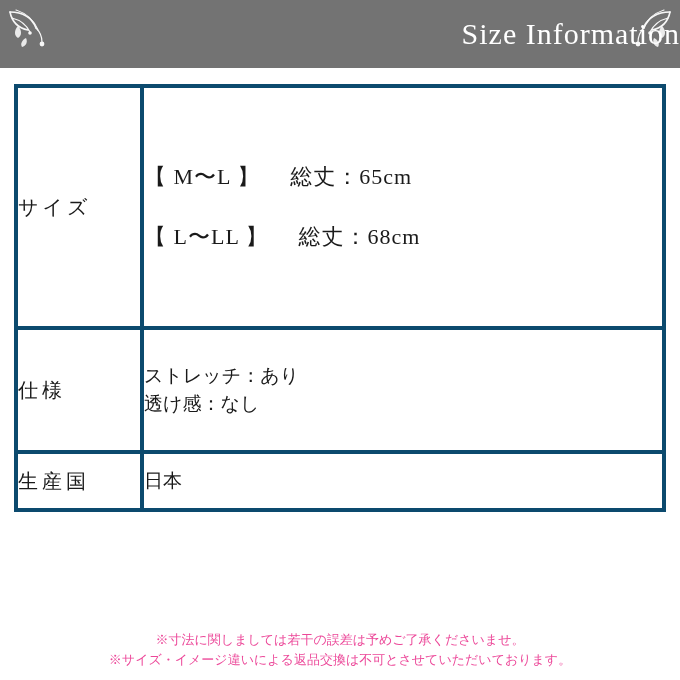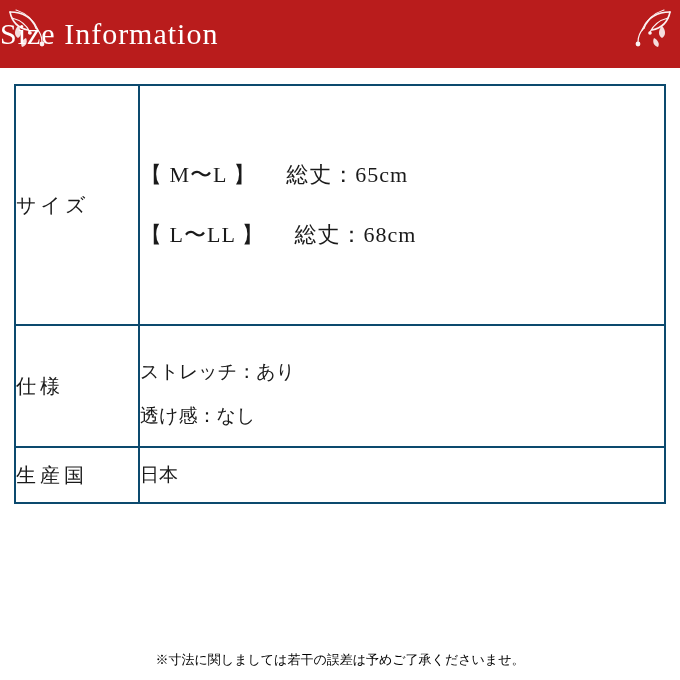--- a/index.html
+++ b/index.html
@@ -18,24 +18,24 @@
     width: 680px;
     height: 680px;
     box-sizing: border-box;
   }
 
   
   .header {
     position: relative;
     width: 680px;
     height: 68px;
-    background: #b91c1c;
+    background: #737373;
     display: flex;
     align-items: center;
-    justify-content: flex-start;
+    justify-content: flex-end;
   }
   .header-title {
     color: #ffffff;
     font-family: "Liberation Serif", serif;
     font-size: 30px;
     letter-spacing: 1px;
     font-weight: normal;
   }
   .corner {
     position: absolute;
@@ -55,21 +55,21 @@
     left: 14px;
     top: 84px;
     width: 652px;
   }
   table.size-table {
     border-collapse: collapse;
     width: 652px;
     table-layout: fixed;
   }
   table.size-table td {
-    border: 2px solid #0c4a6e;
+    border: 4px solid #0c4a6e;
     vertical-align: middle;
     padding: 0;
   }
   td.label {
     width: 122px;
     font-family: "Liberation Serif", serif;
     font-size: 20px;
     color: #1a1a1a;
     letter-spacing: 4px;
   }
@@ -93,34 +93,33 @@
 
   .material-text {
     font-size: 20px;
     letter-spacing: 0px;
     white-space: nowrap;
   }
   .spec-line {
     font-size: 19px;
     line-height: 1.45;
     white-space: nowrap;
-    margin-top: 16px;
   }
   .country-text {
     font-size: 19px;
   }
 
   
   .notes {
     position: absolute;
     left: 0;
     right: 0;
     bottom: 10px;
     text-align: center;
-    color: #000000;
+    color: #ec4899;
     font-family: "Liberation Sans", sans-serif;
   }
   .note-line {
     font-size: 13px;
     line-height: 1.55;
     letter-spacing: 0px;
   }
 </style>
 </head>
 <body>
@@ -190,15 +189,16 @@
           <td class="value">
             <div class="country-text">日本</div>
           </td>
         </tr>
       </tbody>
     </table>
   </div>
 
   <div class="notes">
     <div class="note-line">※寸法に関しましては若干の誤差は予めご了承くださいませ。</div>
+    <div class="note-line">※サイズ・イメージ違いによる返品交換は不可とさせていただいております。</div>
   </div>
 
 </div>
 
 </body></html>

